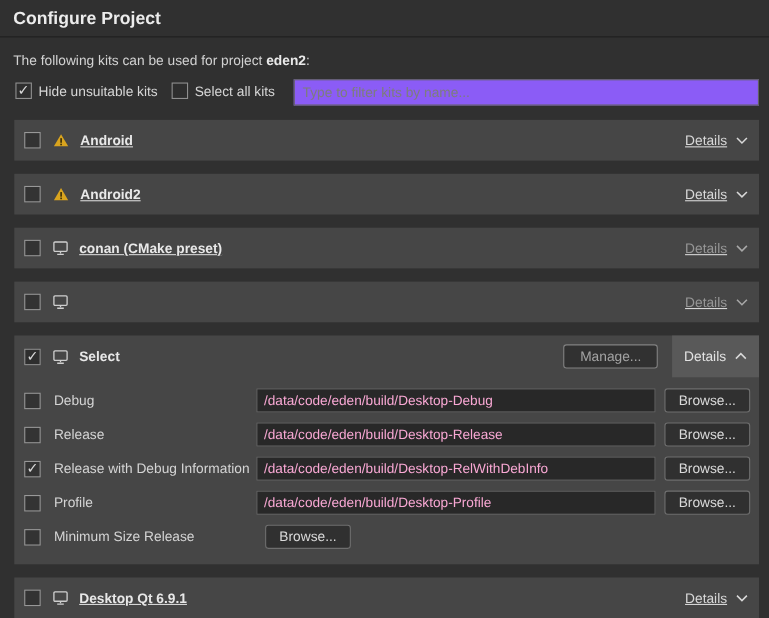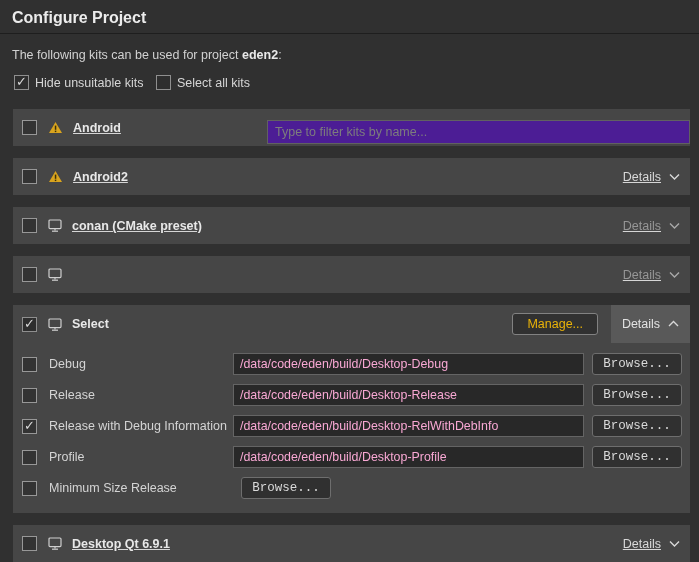--- a/index.html
+++ b/index.html
@@ -26,67 +26,67 @@
   }
   .cb.checked::after {
     content:"\2713"; position:absolute; left:1px; top:-2px;
     font-size:13px; color:#d8d8d8;
   }
   .cb-group { position:absolute; top:3px; display:flex; align-items:center; gap:6px; }
   .cb-group.g1 { left:1px; }
   .cb-group.g2 { left:143px; }
   .filter-input {
     position:absolute; left:254px; right:0; top:0; height:24px;
-    background:#4c1d95; border:1px solid #616161; color:#dcdcdc;
+    background:#8b5cf6; border:1px solid #616161; color:#dcdcdc;
     font-family:"Liberation Sans", sans-serif; font-size:12.5px;
-    padding:0 7px; outline:none;margin-top:48px;
+    padding:0 7px; outline:none;
   }
   .filter-input::placeholder { color:#7d7d7d; }
   .kit-list { margin:13px 9px 0 13px; }
   .kit-row {
     height:37px; margin-bottom:12px; background:#464646;
     display:flex; align-items:center; padding:0 10px 0 9px;text-decoration:underline;
   }
   .kit-row .cb, .cfg-row .cb { background:#333333; border-color:#989898; }
   .kit-icon { display:inline-flex; margin-left:11px; flex:none; }
   .kit-name { margin-left:10px; font-weight:bold; color:#e8e8e8; }
   .spacer { flex:1; }
   .details-btn { display:inline-flex; align-items:center; gap:8px; color:#d8d8d8; cursor:default; }
   .details-btn.disabled { color:#969696; }
   .details-btn.disabled .chev { color:#a8a8a8; }
   .chev { display:inline-flex; color:#d8d8d8; }
   
   .kit-section { background:#464646; margin-bottom:12px; padding-bottom:5px; position:relative; }
   .kit-header { height:38px; display:flex; align-items:center; padding:0 0 0 9px; }
   .manage-btn {
     height:22px; padding:0 14px; background:#313131;
-    border:1px solid #828282; border-radius:3px; color:#eab308;
+    border:1px solid #828282; border-radius:3px; color:#a3a3a3;
     font-family:"Liberation Sans", sans-serif; font-size:12.5px; cursor:default;
   }
   .details-active {
     height:38px; width:79px; margin-left:13px; background:#595959;
     display:flex; align-items:center; justify-content:center; gap:8px;
     color:#e2e2e2; cursor:default;
   }
   .cfg-rows { padding:10px 8px 0 9px; }
   .cfg-row { display:flex; align-items:center; height:22px; margin-bottom:9px; }
   .cfg-row .cb { margin-right:12px; }
   .cfg-label { width:184px; color:#d4d4d4; flex:none; }
   .input-wrap { flex:1; position:relative; height:22px; }
   .path-input {
     width:100%; height:22px; background:#282828; border:1px solid #646464;
     color:#f9a8d4; font-family:"Liberation Sans", sans-serif; font-size:12.4px;
     padding:0 6px; outline:none;
   }
   .path-input.focused { border:1px solid #3f73ab; }
   .caret { position:absolute; left:95px; top:4px; width:1px; height:14px; background:#d2d2d2; }
   .browse-btn {
-    height:22px; width:90px; margin-left:8px; flex:none;
+    height:22px; width:78px; margin-left:8px; flex:none;
     background:#303030; border:1px solid #6e6e6e; border-radius:3px;
-    color:#dadada; font-family:Liberation Mono, monospace; font-size:12.5px; cursor:default;
+    color:#dadada; font-family:Liberation Sans, sans-serif; font-size:12.5px; cursor:default;
   }
 </style>
 </head>
 <body>
 
 <svg width="0" height="0" style="position:absolute">
   <defs>
     <g id="i-warning">
       <path d="M7.5 1 L14 12 H1 Z" fill="#d9a41e"></path>
       <rect x="6.8" y="4.6" width="1.5" height="4.2" fill="#3c3008"></rect>

